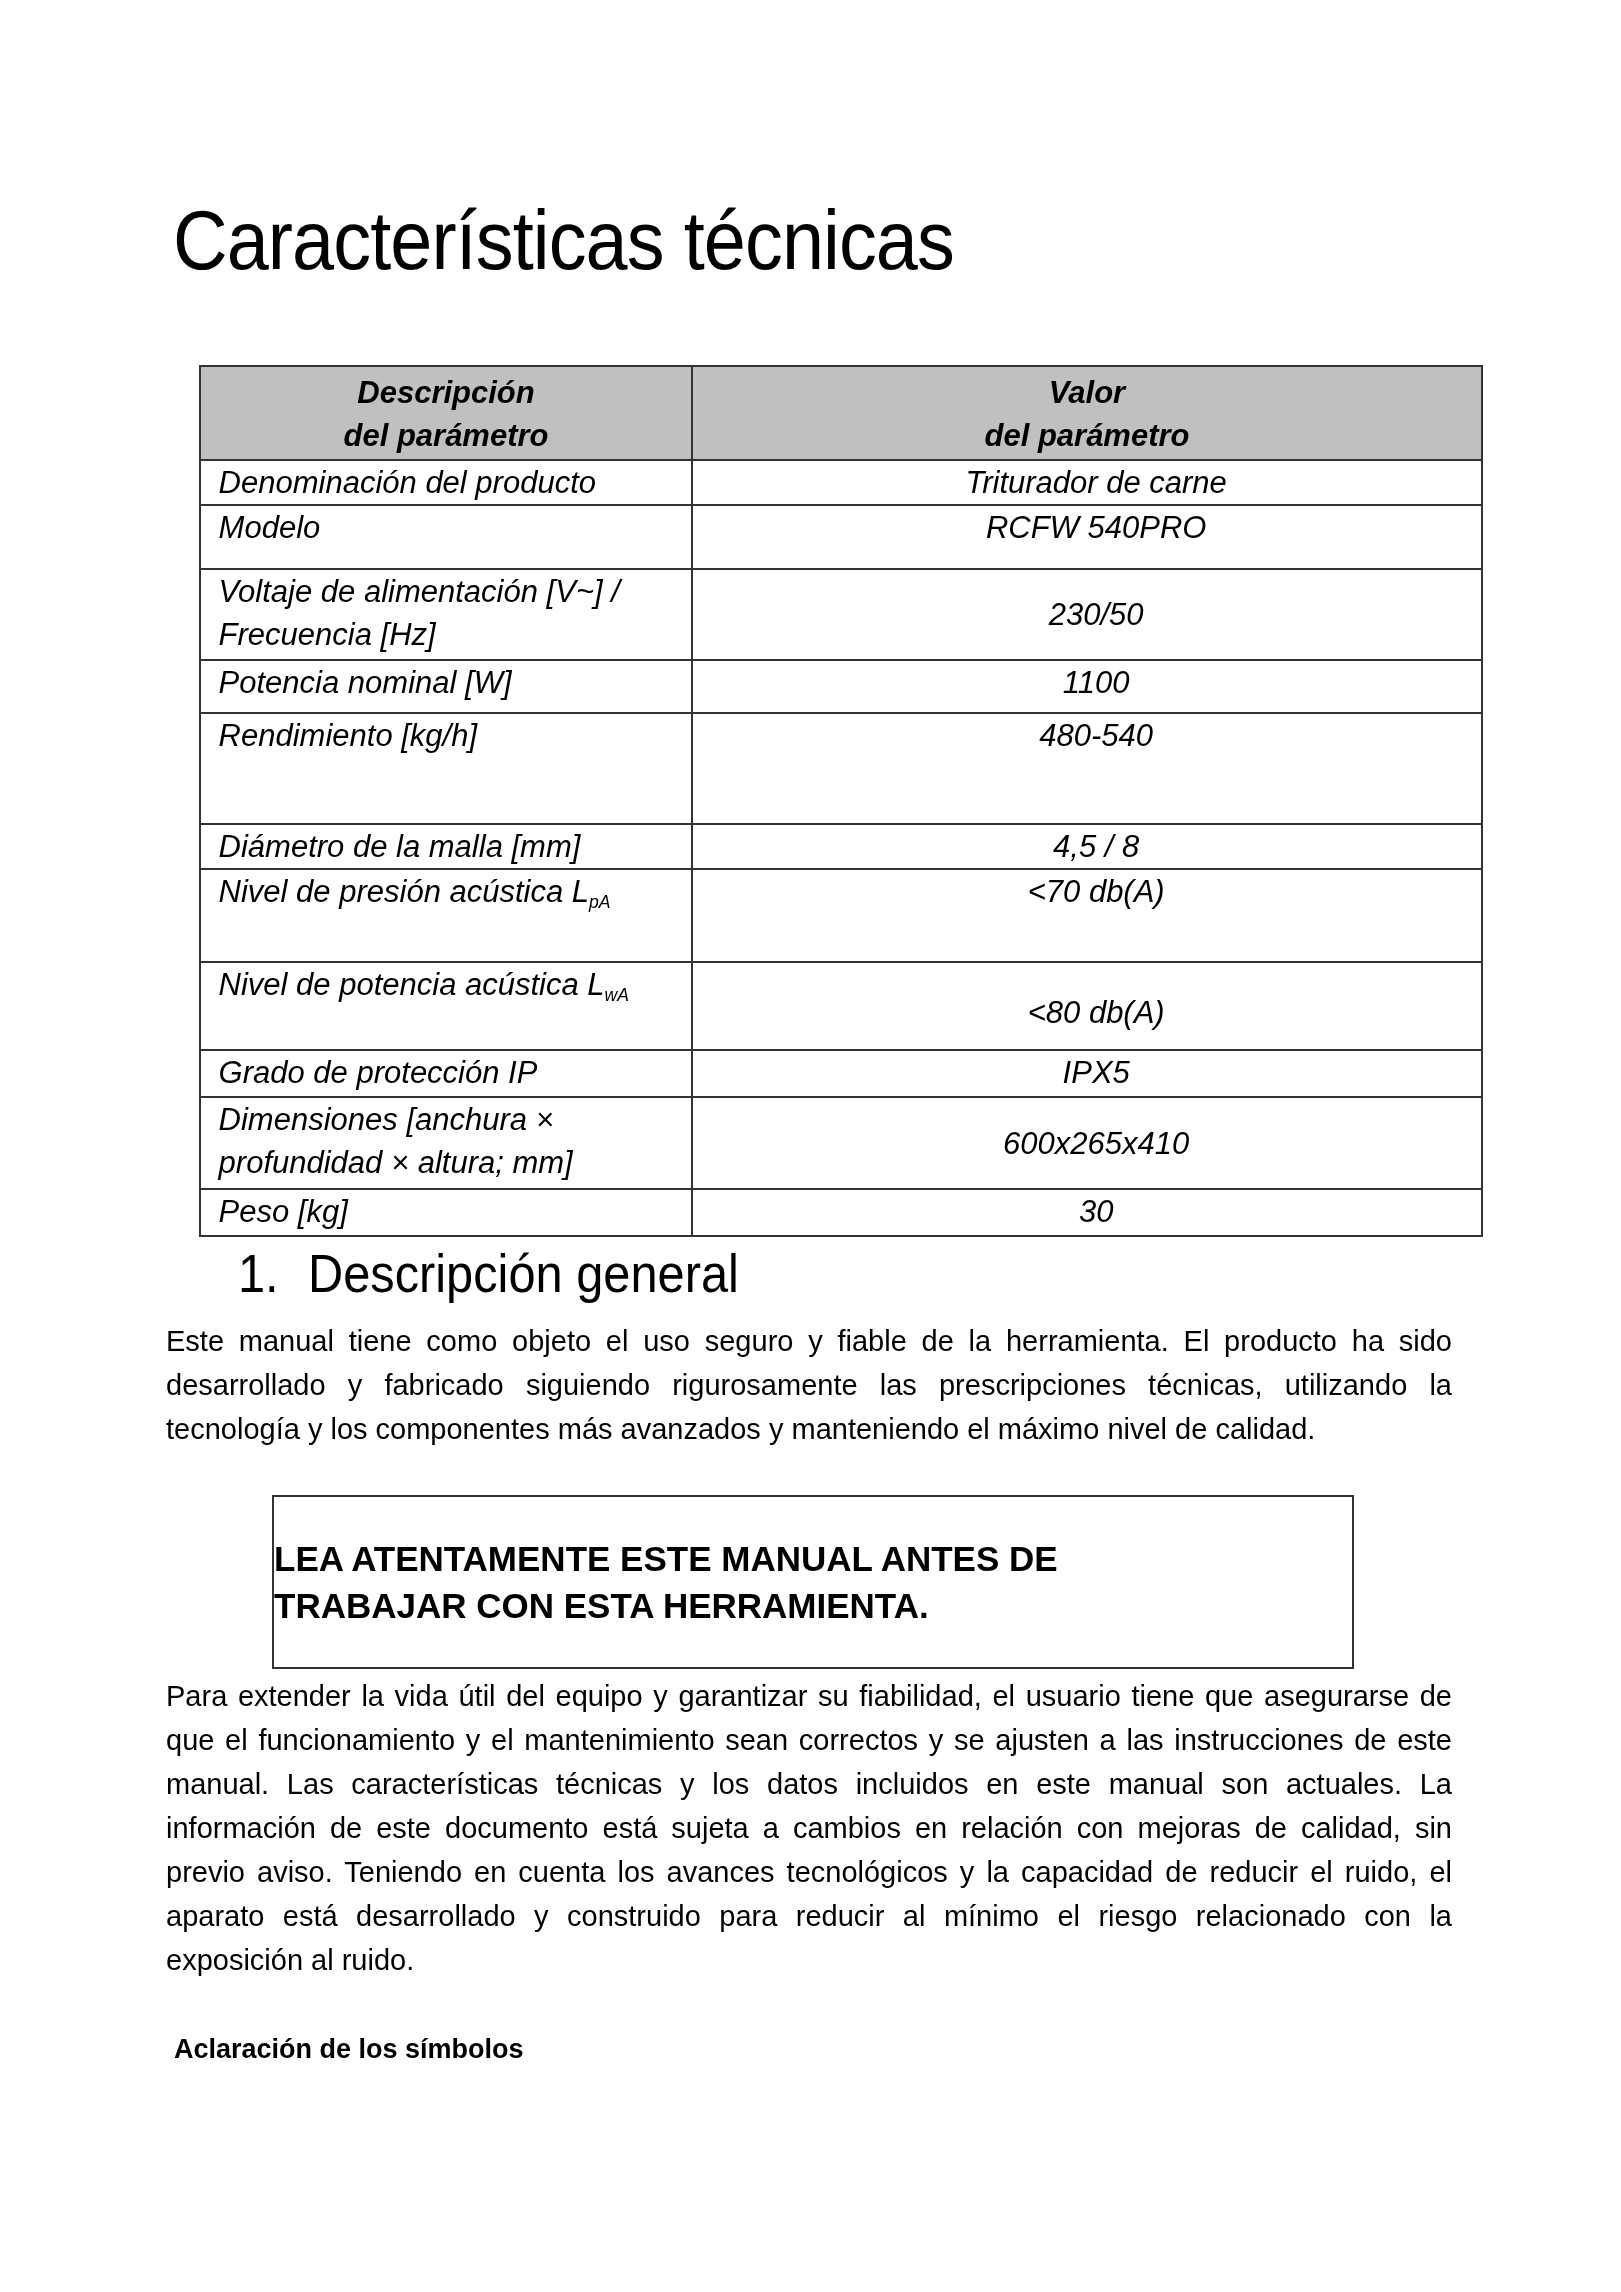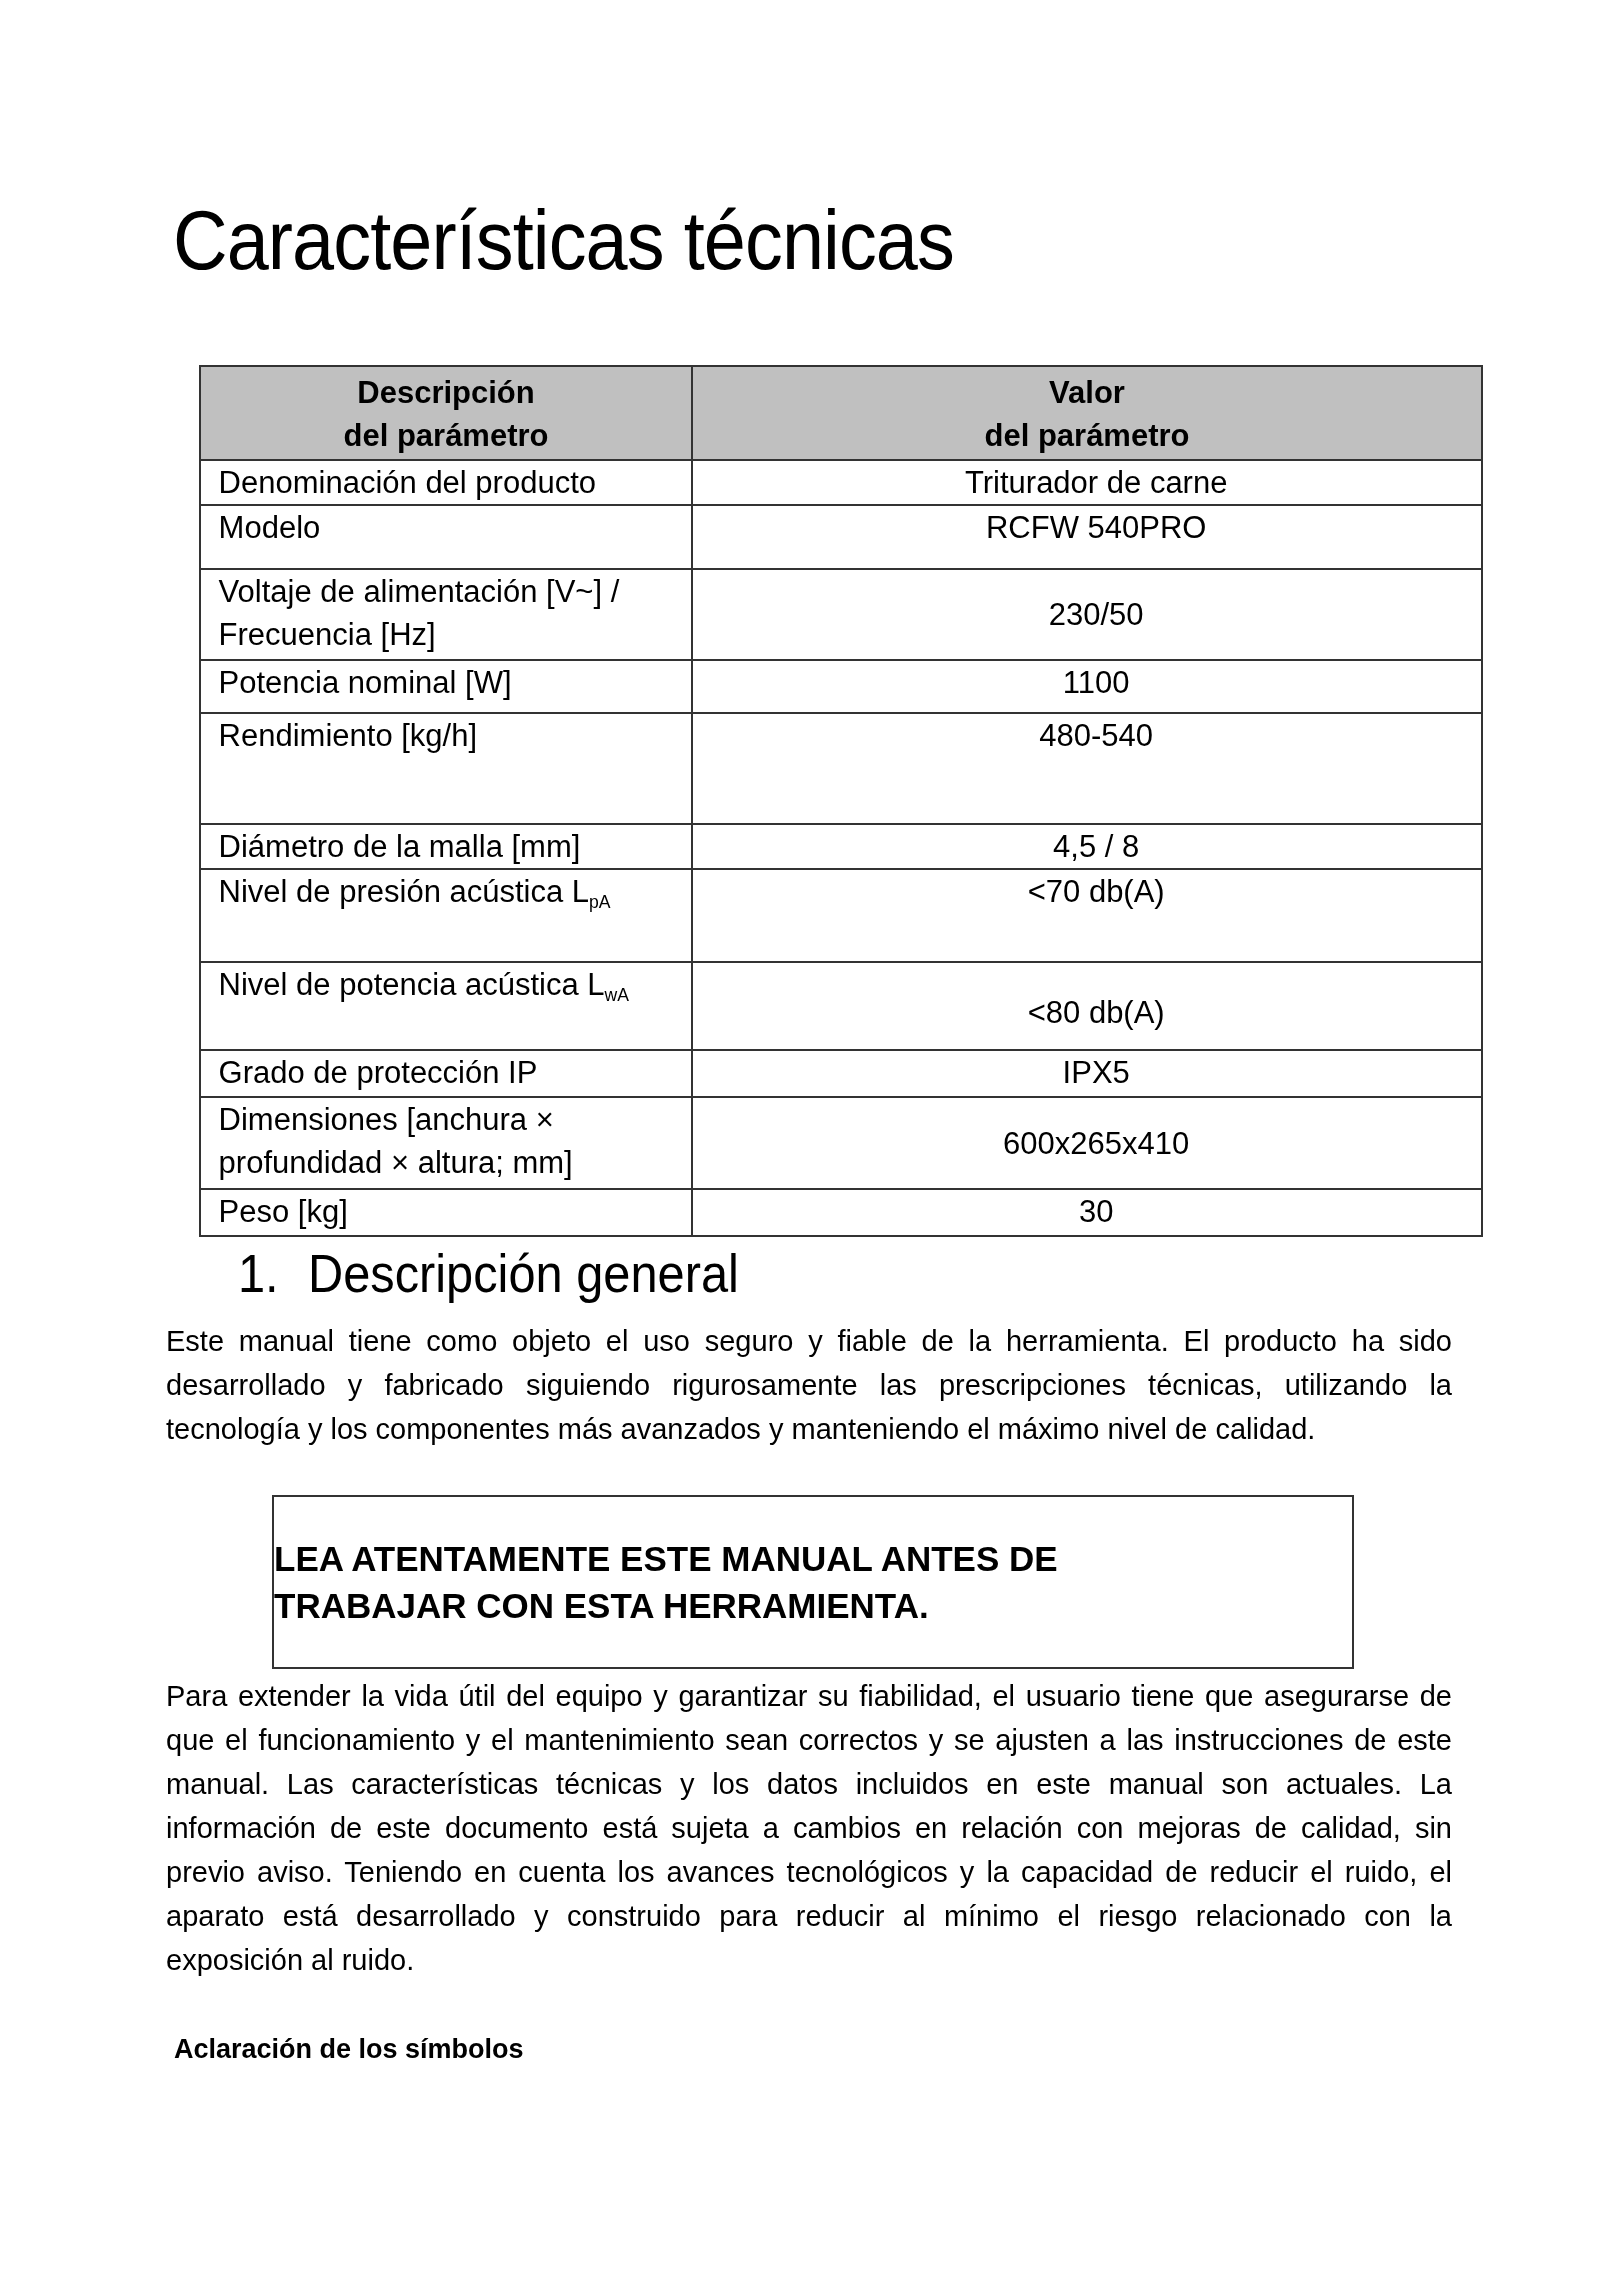--- a/index.html
+++ b/index.html
@@ -2,21 +2,21 @@
 <html><head>
 <meta charset="utf-8">
 <style>
   html, body { margin: 0; padding: 0; background: #ffffff; }
   body { width: 1621px; height: 2293px; position: relative; overflow: hidden;
          font-family: "Liberation Sans", "DejaVu Sans", sans-serif; color: #000; }
   .page-title { position: absolute; left: 173px; top: 194px; font-size: 84px; font-weight: 400;
                 letter-spacing: -1px; line-height: 1.1; margin: 0; transform: scaleX(0.9); transform-origin: left top; }
   table.spec { position: absolute; left: 199px; top: 365px; width: 1284px; border-collapse: collapse;
                font-size: 31px; }
-  table.spec td, table.spec th { border: 2px solid #333; padding: 0 17.6px; vertical-align: top; line-height: 43px; }
+  table.spec td, table.spec th { border: 2px solid #333; padding: 0 17.6px; vertical-align: top; line-height: 43px; font-style: italic; }
   table.spec th { background: #c0c0c0; font-weight: 700; text-align: center; line-height: 43px; padding-top: 3.9px; }
   table.spec td.val { text-align: center; padding-left: 36px; }
   table.spec col.c1 { width: 492px; }
   .ctr { vertical-align: middle !important; }
   .sub { font-size: 17.6px; vertical-align: -5.9px; }
   .sec-heading { position: absolute; left: 238px; top: 1243px; font-size: 53px; margin: 0; font-weight: 400;
                  transform: scaleX(0.92); transform-origin: left top; }
   .sec-heading .num { display: inline-block; width: 76px; }
   .para { position: absolute; left: 166px; width: 1286px; font-size: 29px; line-height: 44px; margin: 0;
           text-align: justify; transform-origin: left top; }

